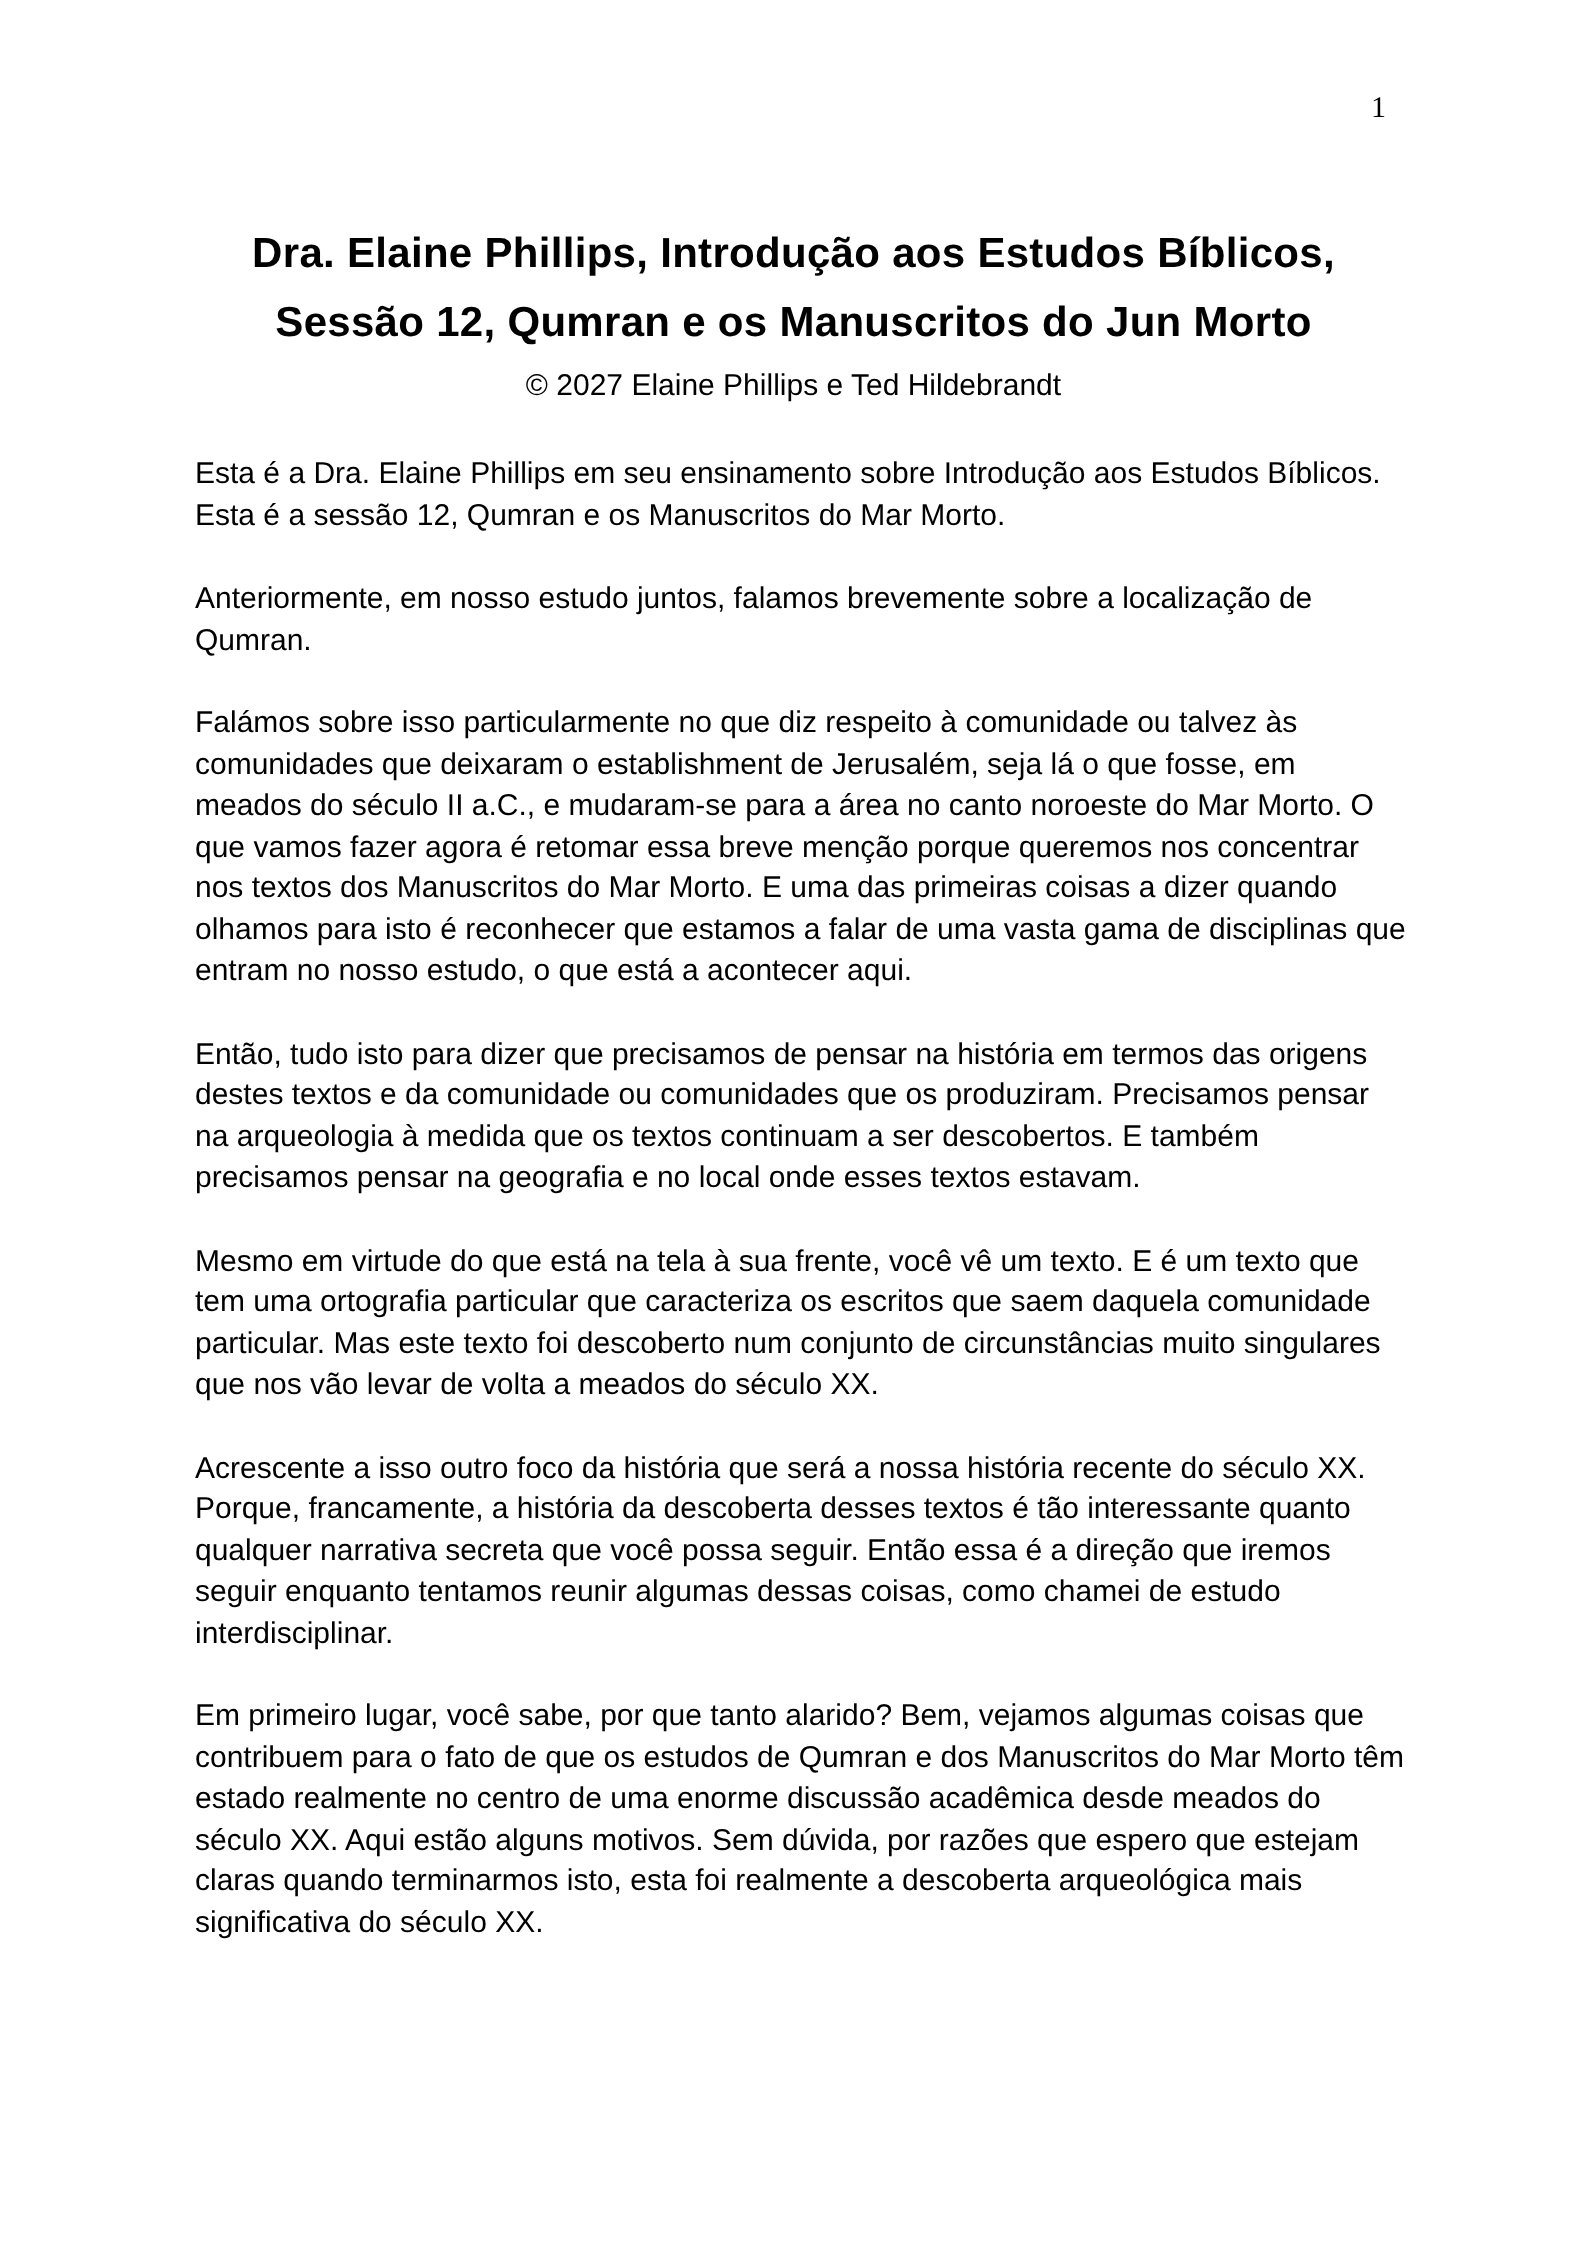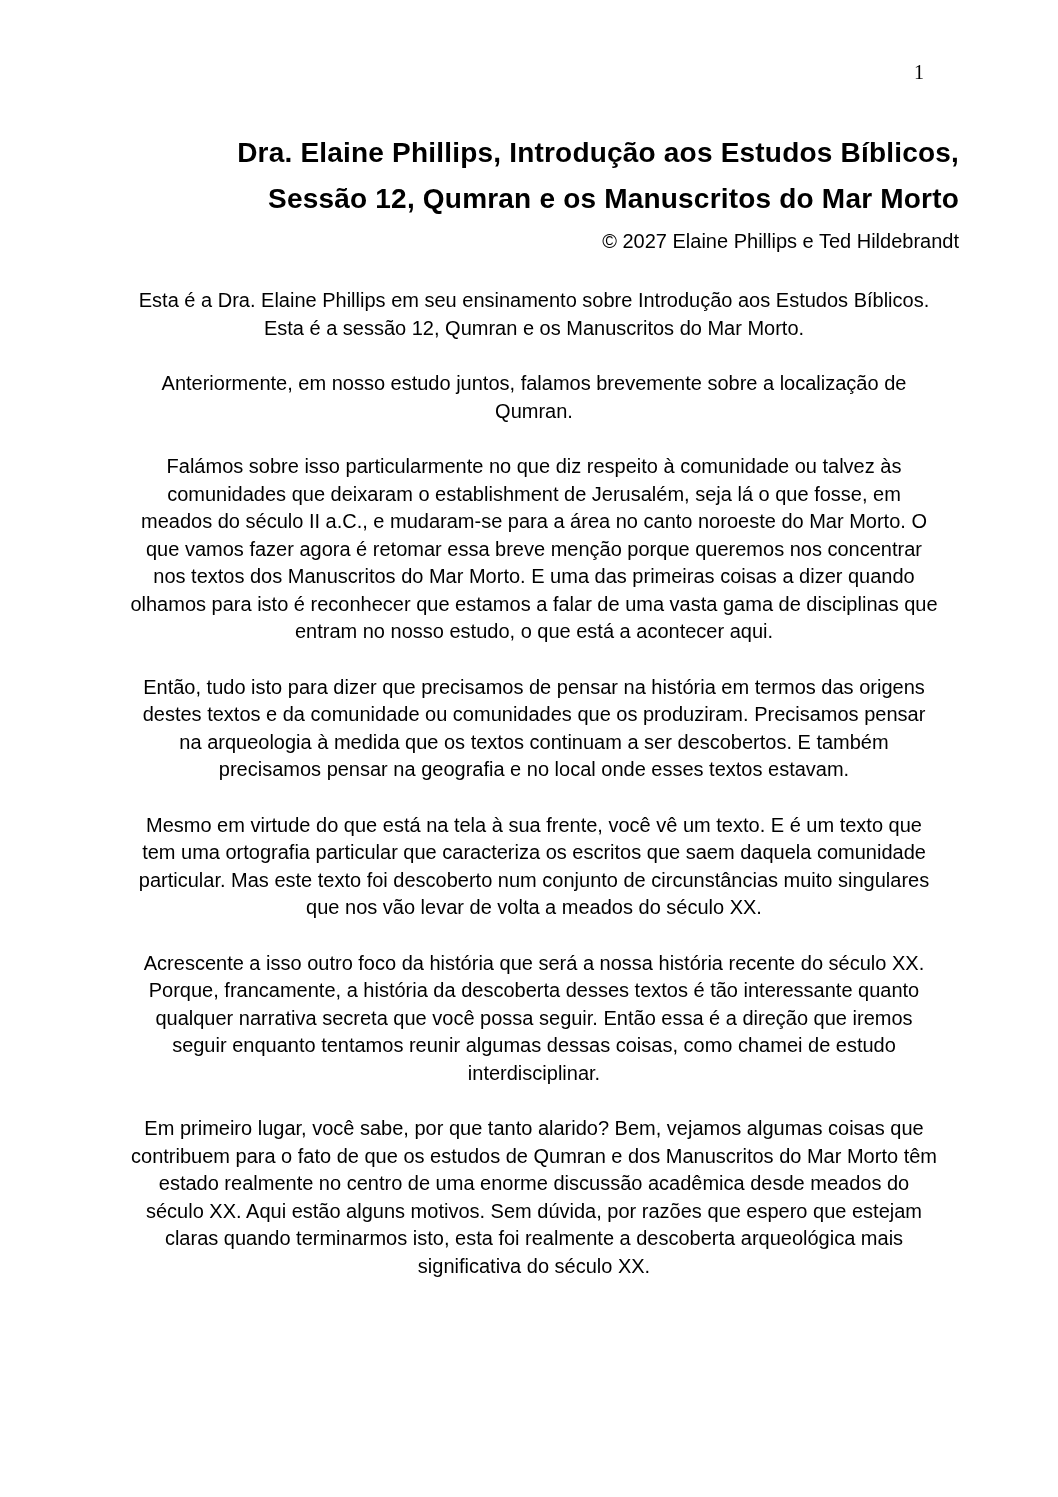--- a/index.html
+++ b/index.html
@@ -20,24 +20,24 @@
   .page-number {
     position: absolute;
     top: 60px;
     left: 914px;
     font-family: "Liberation Serif", serif;
     font-size: 20px;
     line-height: 24px;
     color: #000000;
   }
   .doc-header {
-    margin: 0 auto;
+    margin: 16px auto;
     padding-top: 130px;
     width: 860px;
-    text-align: right;
+    text-align: center;
   }
   .doc-title {
     font-size: 28px;
     font-weight: bold;
     line-height: 46px;
     letter-spacing: 0.2px;
     margin: 0;
   }
   .doc-copyright {
     font-size: 20px;
@@ -45,34 +45,34 @@
     margin: 6px 0 0 0;
   }
   .doc-body {
     margin: 33px 120px 0 130px;
     width: 808px;
   }
   .doc-body p {
     font-size: 20px;
     line-height: 27.5px;
     margin: 0 0 28px 0;
-    text-align: center;
+    text-align: left;
   }
 </style>
 </head>
 <body>
 
 <div class="page">
 
   <div class="page-number">1</div>
 
   <div class="doc-header">
     <div class="doc-title">
       <div>Dra. Elaine Phillips, Introdução aos Estudos Bíblicos,</div>
-      <div>Sessão 12, Qumran e os Manuscritos do Mar Morto</div>
+      <div>Sessão 12, Qumran e os Manuscritos do Jun Morto</div>
     </div>
     <div class="doc-copyright">© 2027 Elaine Phillips e Ted Hildebrandt</div>
   </div>
 
   <div class="doc-body">
     <p>Esta é a Dra. Elaine Phillips em seu ensinamento sobre Introdução aos Estudos Bíblicos. Esta é a sessão 12, Qumran e os Manuscritos do Mar Morto.</p>
     <p>Anteriormente, em nosso estudo juntos, falamos brevemente sobre a localização de Qumran.</p>
     <p>Falámos sobre isso particularmente no que diz respeito à comunidade ou talvez às comunidades que deixaram o establishment de Jerusalém, seja lá o que fosse, em meados do século II a.C., e mudaram-se para a área no canto noroeste do Mar Morto. O que vamos fazer agora é retomar essa breve menção porque queremos nos concentrar nos textos dos Manuscritos do Mar Morto. E uma das primeiras coisas a dizer quando olhamos para isto é reconhecer que estamos a falar de uma vasta gama de disciplinas que entram no nosso estudo, o que está a acontecer aqui.</p>
     <p>Então, tudo isto para dizer que precisamos de pensar na história em termos das origens destes textos e da comunidade ou comunidades que os produziram. Precisamos pensar na arqueologia à medida que os textos continuam a ser descobertos. E também precisamos pensar na geografia e no local onde esses textos estavam.</p>
     <p>Mesmo em virtude do que está na tela à sua frente, você vê um texto. E é um texto que tem uma ortografia particular que caracteriza os escritos que saem daquela comunidade particular. Mas este texto foi descoberto num conjunto de circunstâncias muito singulares que nos vão levar de volta a meados do século XX.</p>

